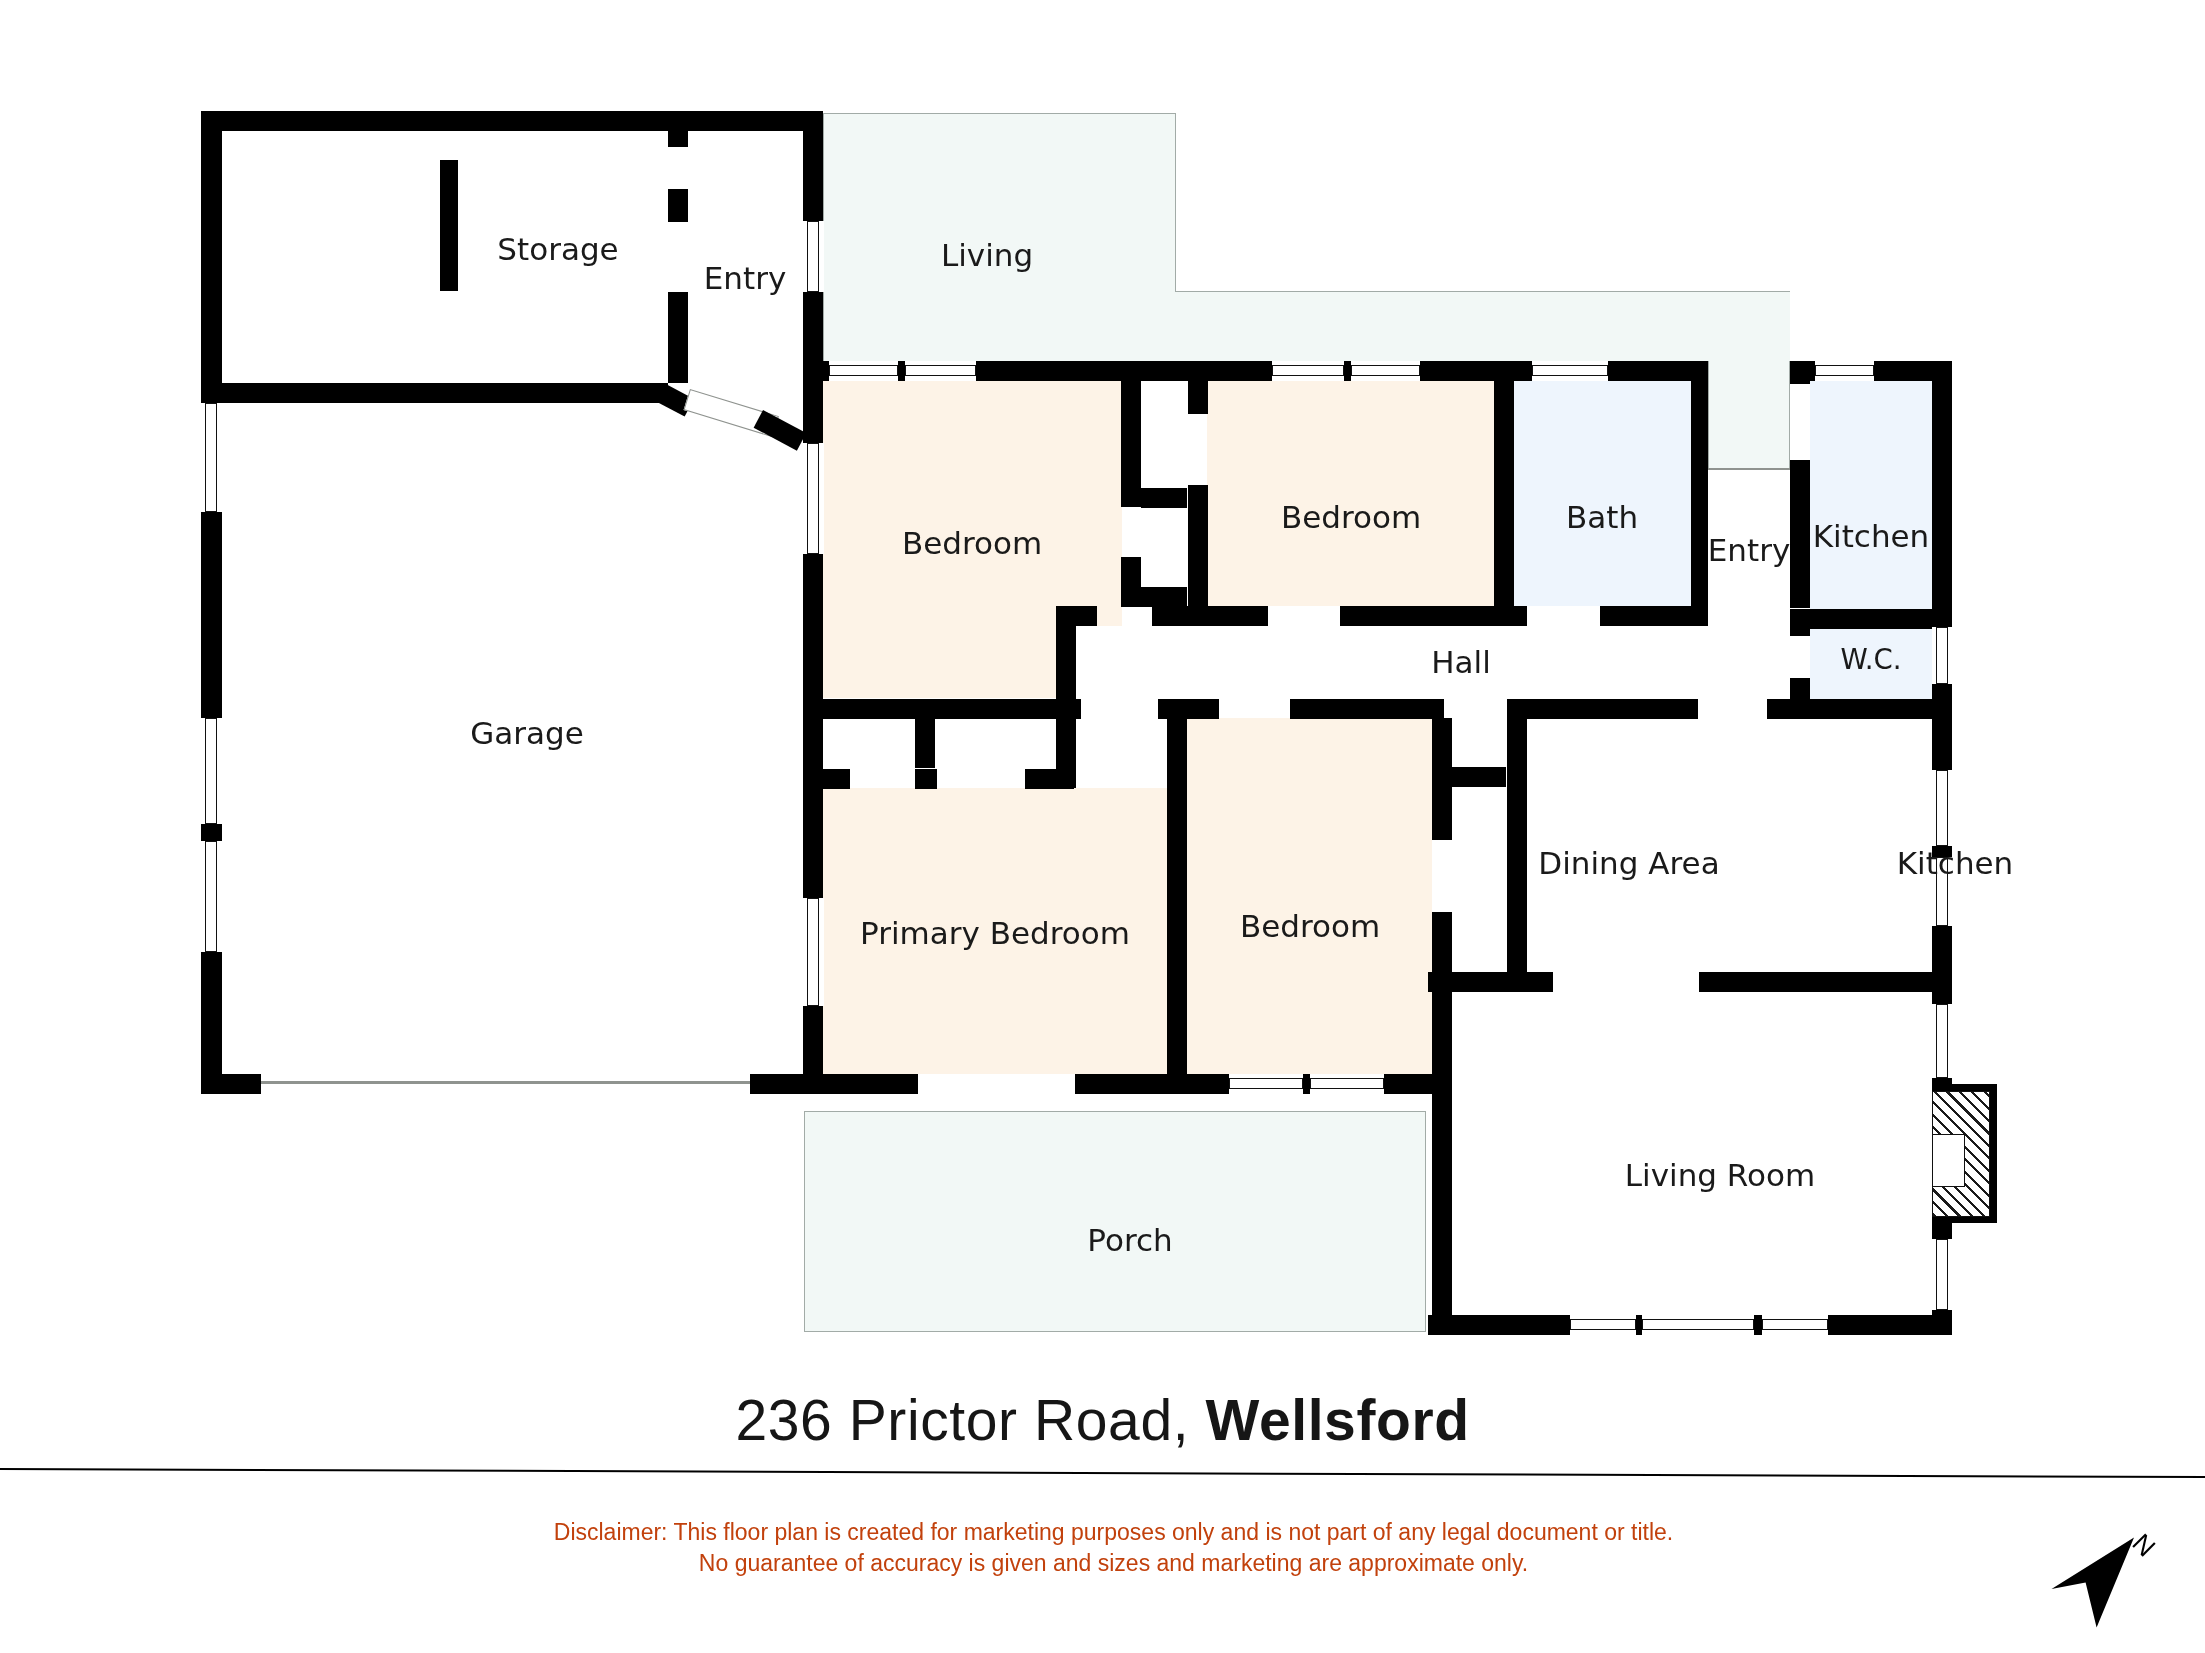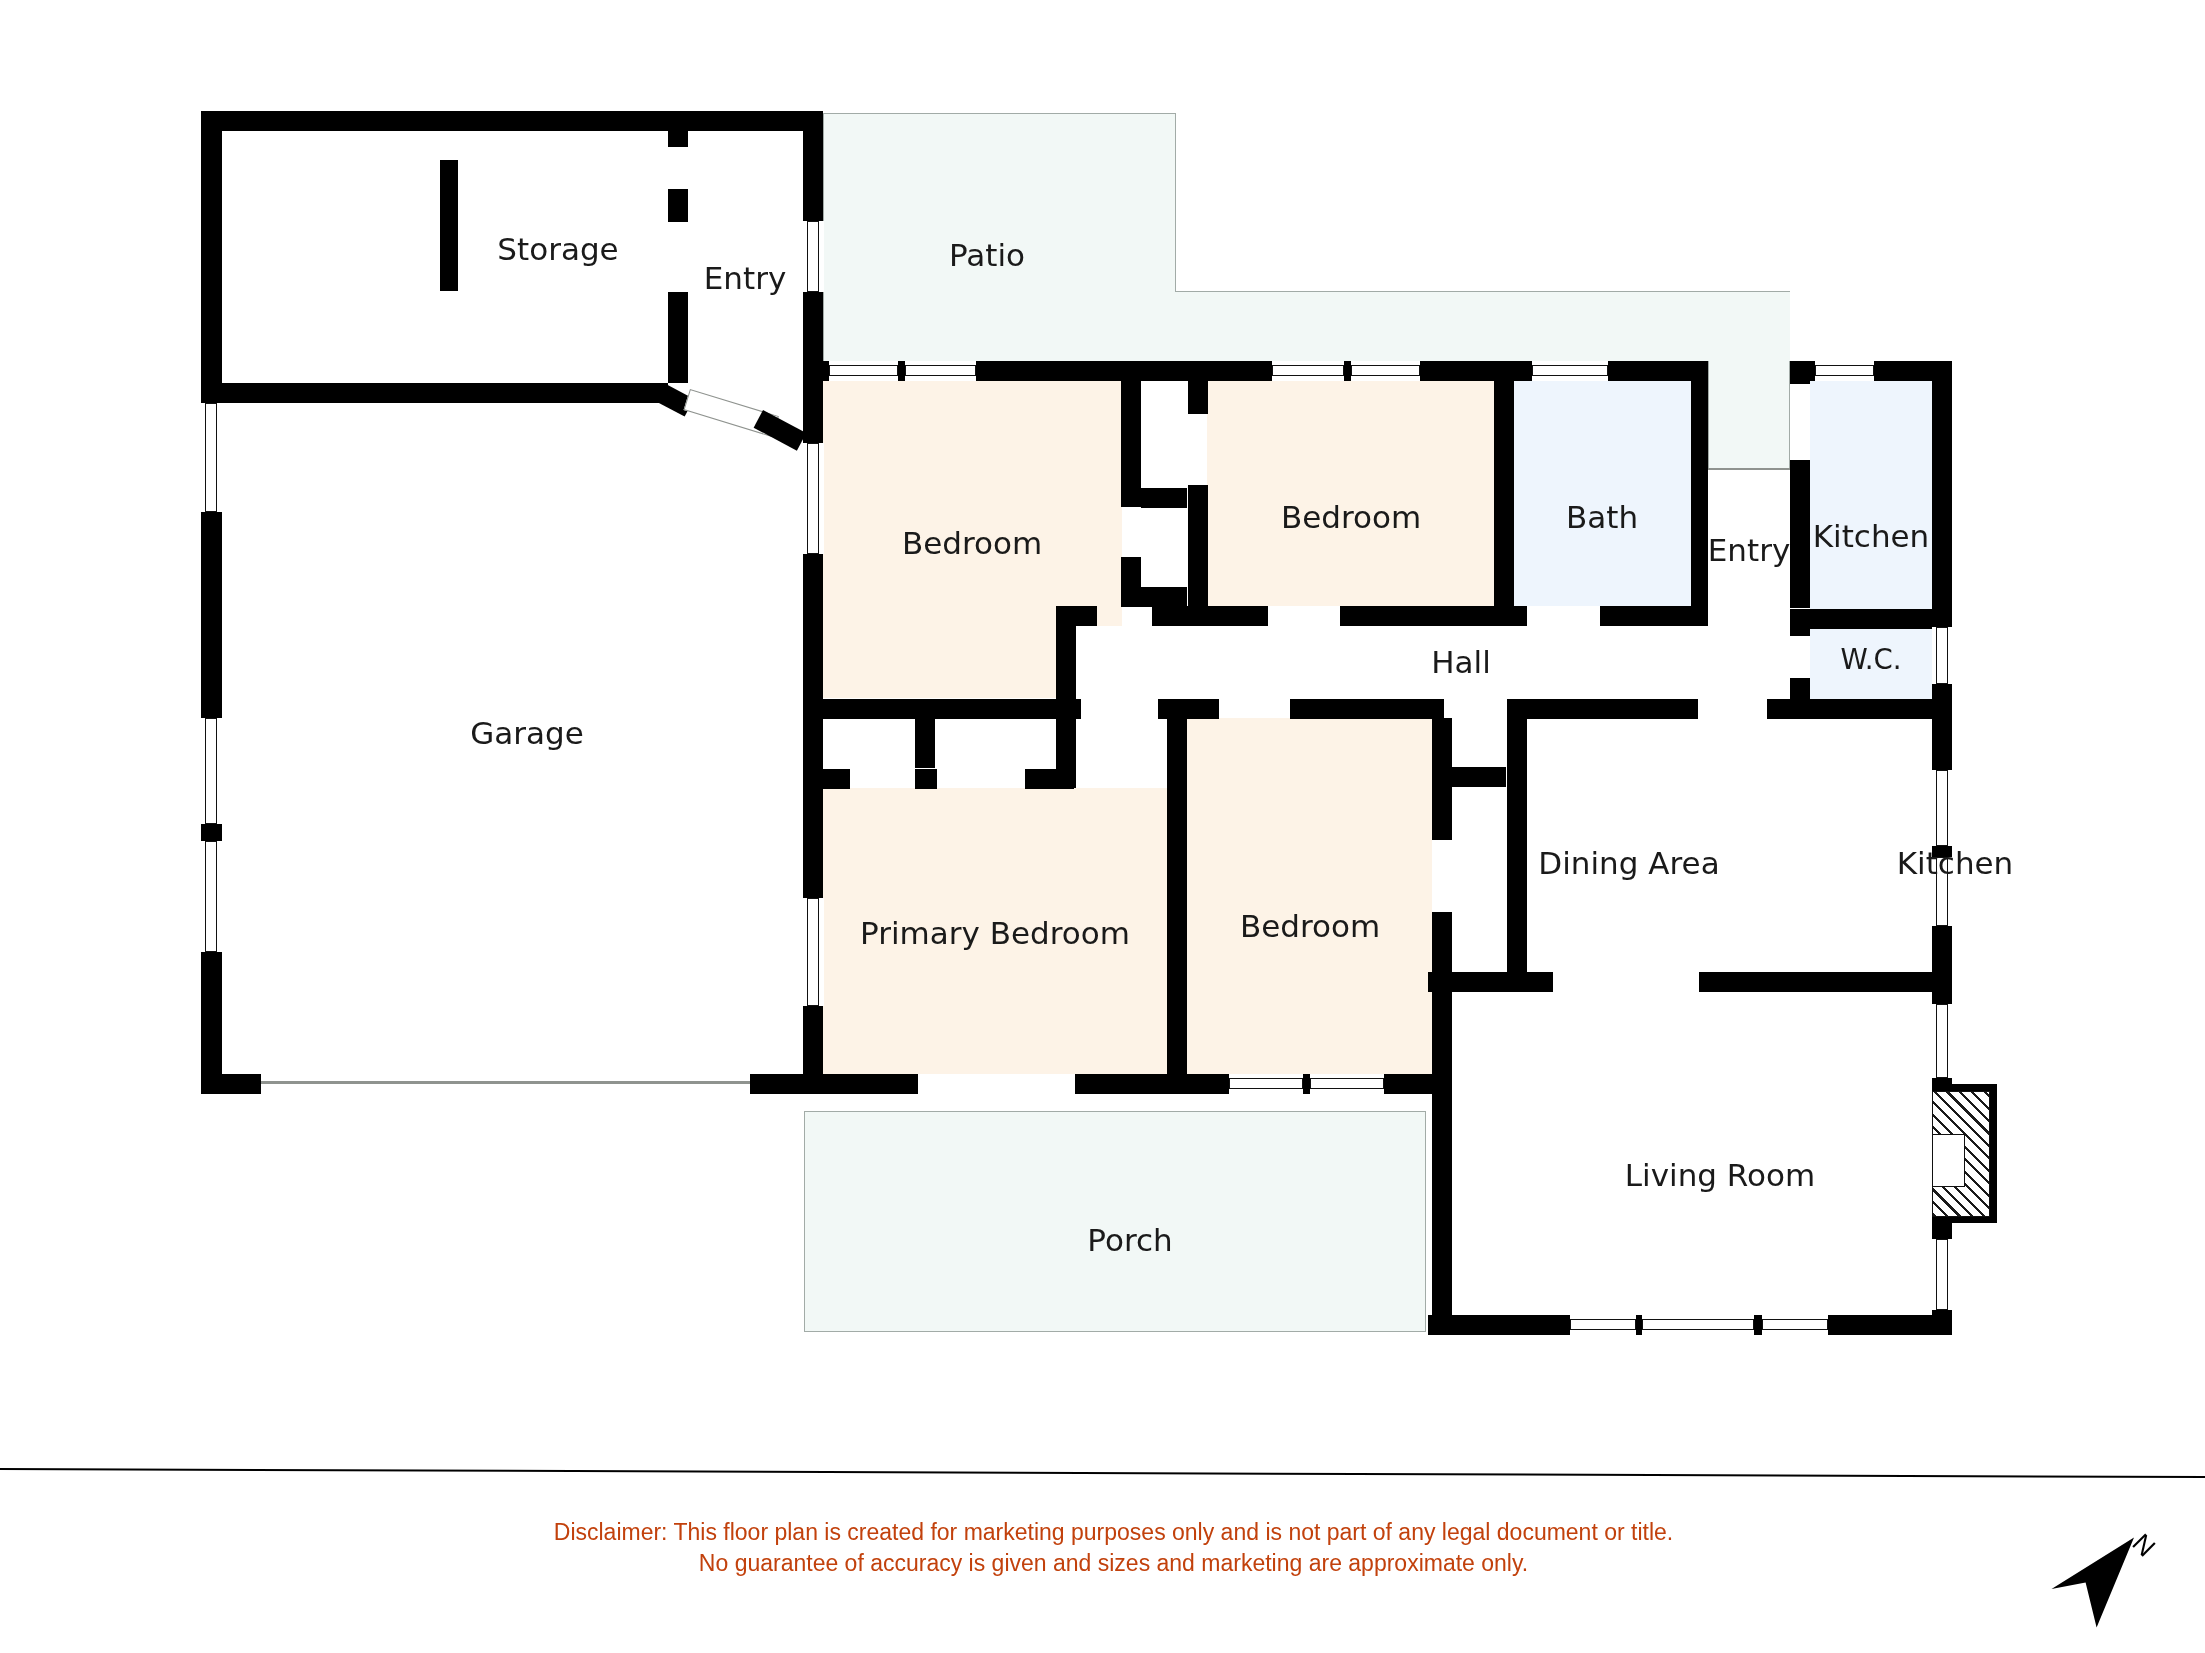--- a/index.html
+++ b/index.html
@@ -188,36 +188,40 @@
   <div class="door-stub" style="left:664px;top:383px;width:34px;height:20px;transform:rotate(28deg);transform-origin:left top;"></div>
   <div class="door-slab" style="left:690px;top:389px;width:93px;height:22px;transform:rotate(17deg);transform-origin:left top;"></div>
   <div class="door-stub" style="left:763px;top:410px;width:49px;height:20px;transform:rotate(28deg);transform-origin:left top;"></div>
 
   <div class="fireframe" style="left:1932px;top:1084px;width:65px;height:139px;"></div>
   <div class="firehatch" style="left:1932px;top:1091px;width:58px;height:126px;"></div>
   <div class="firebox" style="left:1932px;top:1134px;width:33px;height:53px;"></div>
 
   <div class="lbl" style="left:558px;top:249px;">Storage</div>
   <div class="lbl" style="left:745px;top:278px;">Entry</div>
-  <div class="lbl" style="left:987px;top:255px;">Patio</div>
+  <div class="lbl" style="left:987px;top:255px;">Living</div>
   <div class="lbl" style="left:972px;top:543px;">Bedroom</div>
   <div class="lbl" style="left:1351px;top:517px;">Bedroom</div>
   <div class="lbl" style="left:1602px;top:517px;">Bath</div>
   <div class="lbl" style="left:1749px;top:550px;">Entry</div>
   <div class="lbl" style="left:1871px;top:536px;">Kitchen</div>
   <div class="lbl" style="left:1461px;top:662px;">Hall</div>
   <div class="lbl lbl-small" style="left:1871px;top:659px;">W.C.</div>
   <div class="lbl" style="left:527px;top:733px;">Garage</div>
   <div class="lbl" style="left:995px;top:933px;">Primary Bedroom</div>
   <div class="lbl" style="left:1310px;top:926px;">Bedroom</div>
   <div class="lbl" style="left:1629px;top:863px;">Dining Area</div>
   <div class="lbl" style="left:1955px;top:863px;">Kitchen</div>
   <div class="lbl" style="left:1720px;top:1175px;">Living Room</div>
   <div class="lbl" style="left:1130px;top:1240px;">Porch</div>
 
+  <div class="title">
+    <span>236 Prictor Road,</span>
+    <span class="bold">Wellsford</span>
+  </div>
   <div class="separator"></div>
   <div class="disclaimer">
     <div>Disclaimer: This floor plan is created for marketing purposes only and is not part of any legal document or title.</div>
     <div>No guarantee of accuracy is given and sizes and marketing are approximate only.</div>
   </div>
   <div class="north">
     <svg width="110" height="110" viewBox="0 0 200 200">
       <polygon points="160,28 10,122 72,110 92,192 160,28" fill="#000"></polygon>
     </svg>
     <span class="north-n">N</span>

